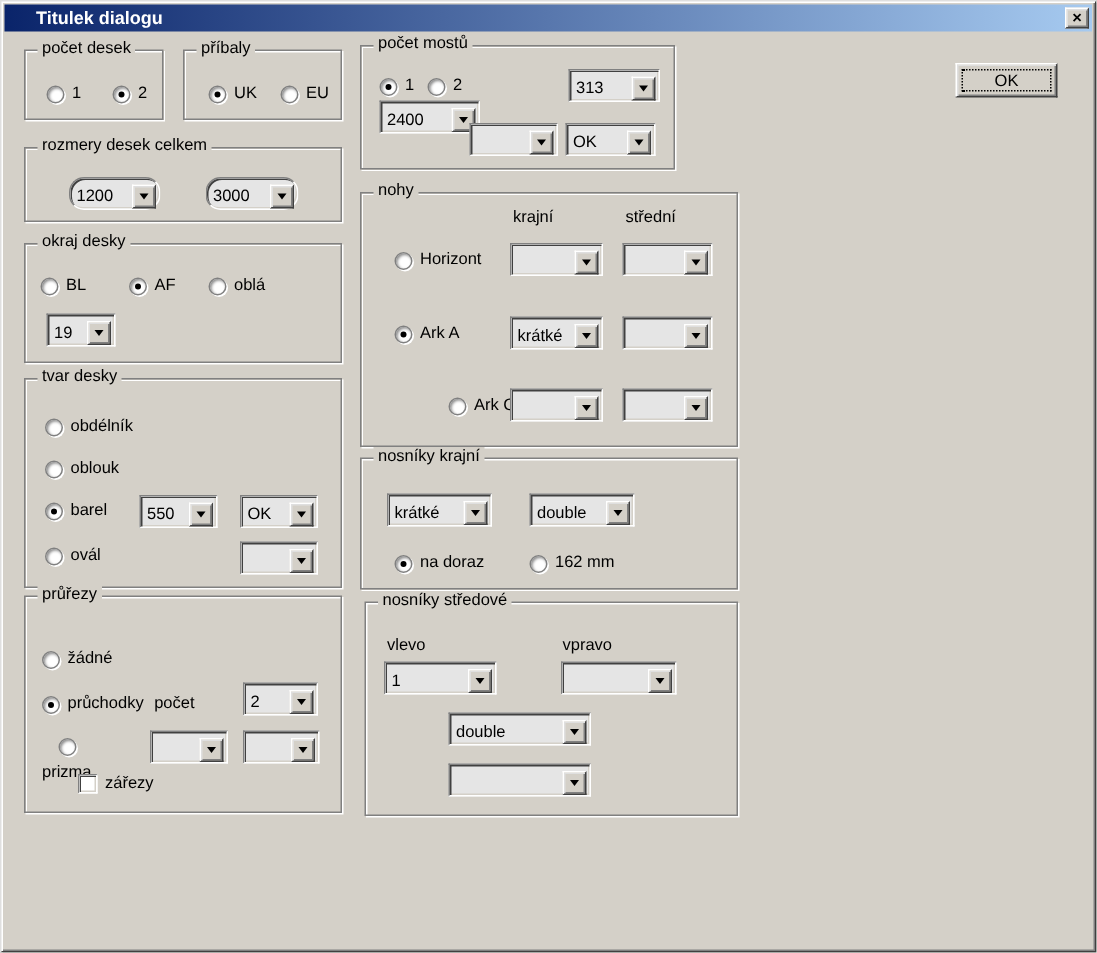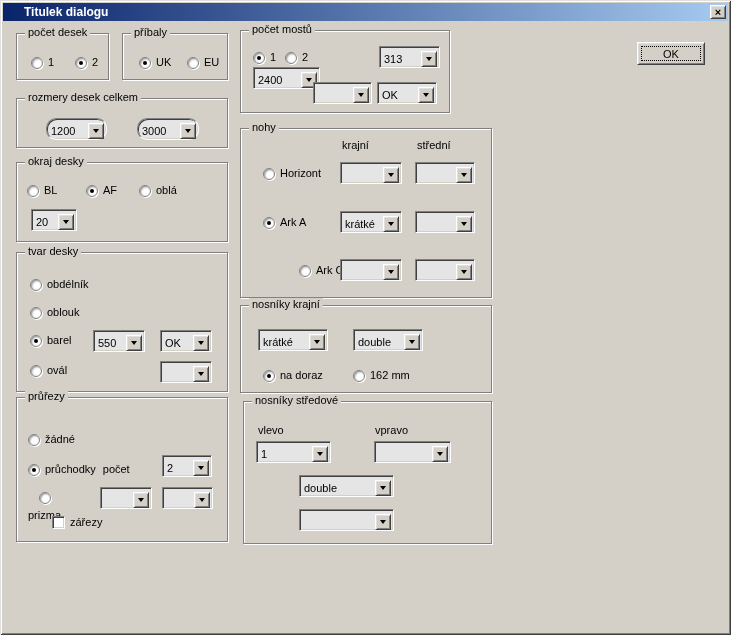--- a/index.html
+++ b/index.html
@@ -178,21 +178,21 @@
     </span>
     <span class="opt" style="left:69px; top:21px;">
       <span class="radio checked"></span>
       <span class="lbl">AF</span>
     </span>
     <span class="opt" style="left:122px; top:21px;">
       <span class="radio"></span>
       <span class="lbl">oblá</span>
     </span>
     <div class="combo" style="left:14px; top:46px; width:46px;">
-      <span class="combo-text">20</span>
+      <span class="combo-text">19</span>
       <span class="combo-btn">
           <i class="arrow-down"></i>
         </span>
     </div>
   </div>
 
   <div class="group" style="left:16px; top:252px; width:210px; height:138px;">
     <span class="legend">tvar desky</span>
     <span class="opt" style="left:13px; top:25px;">
       <span class="radio"></span>

